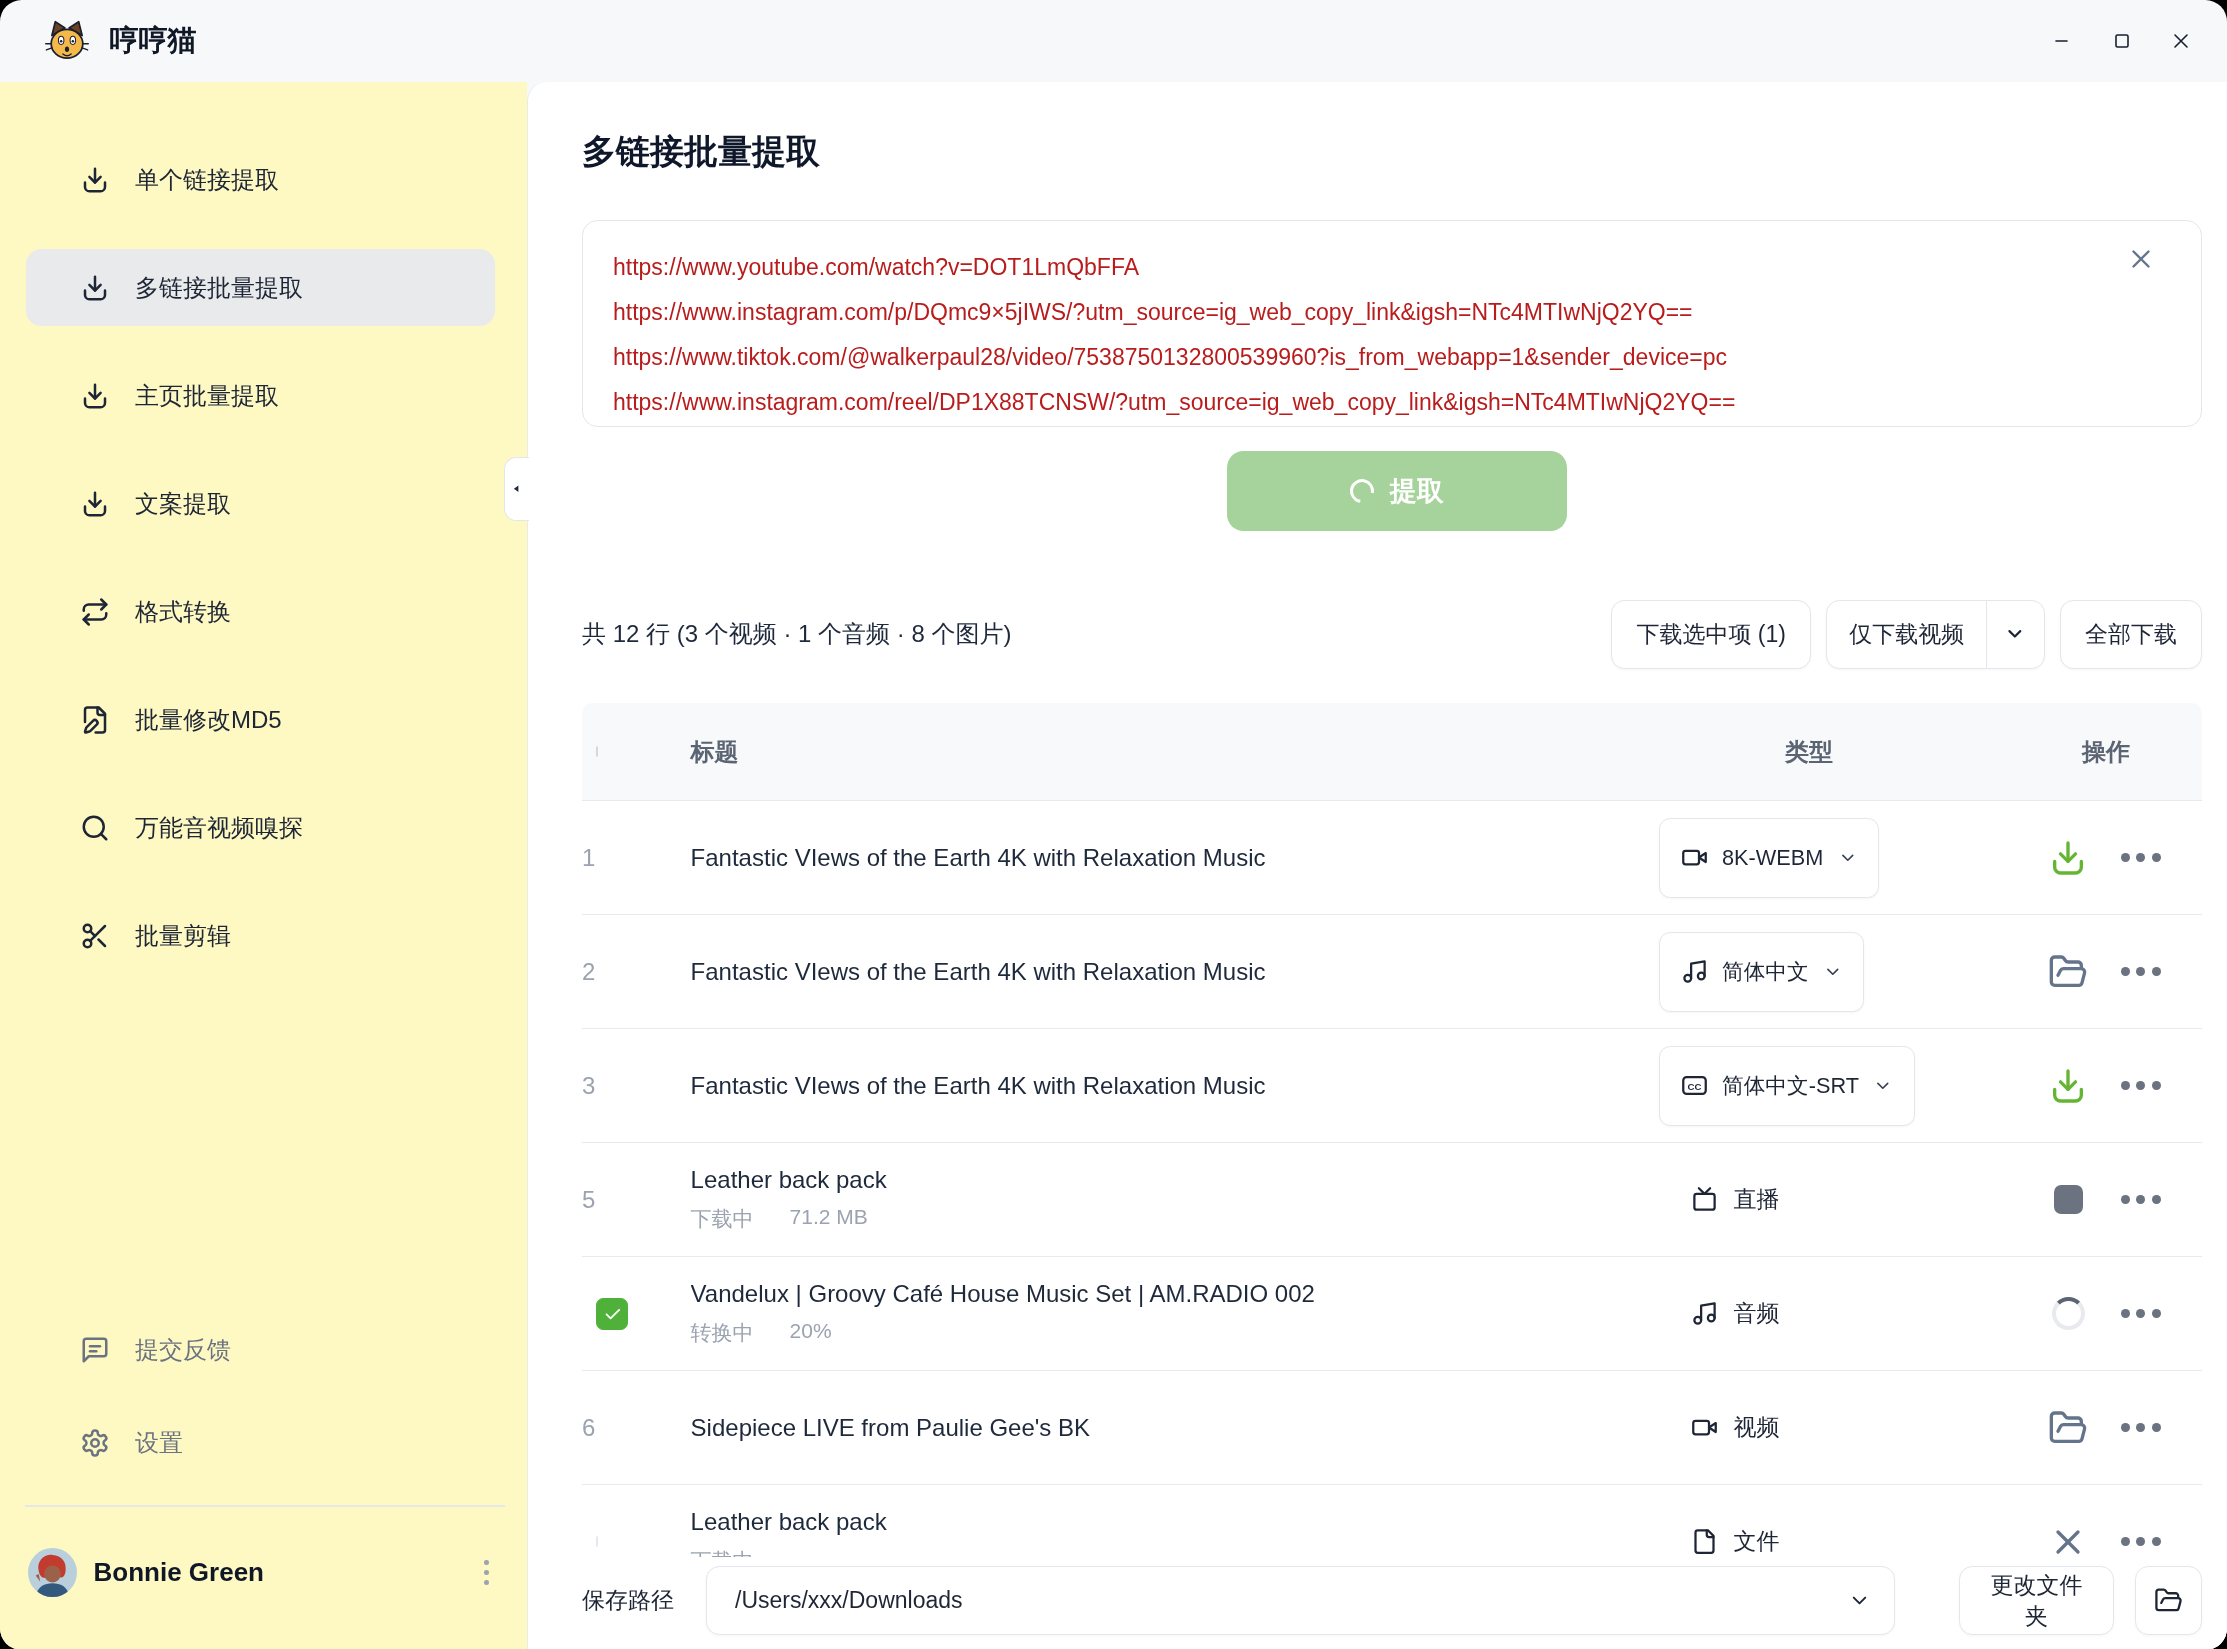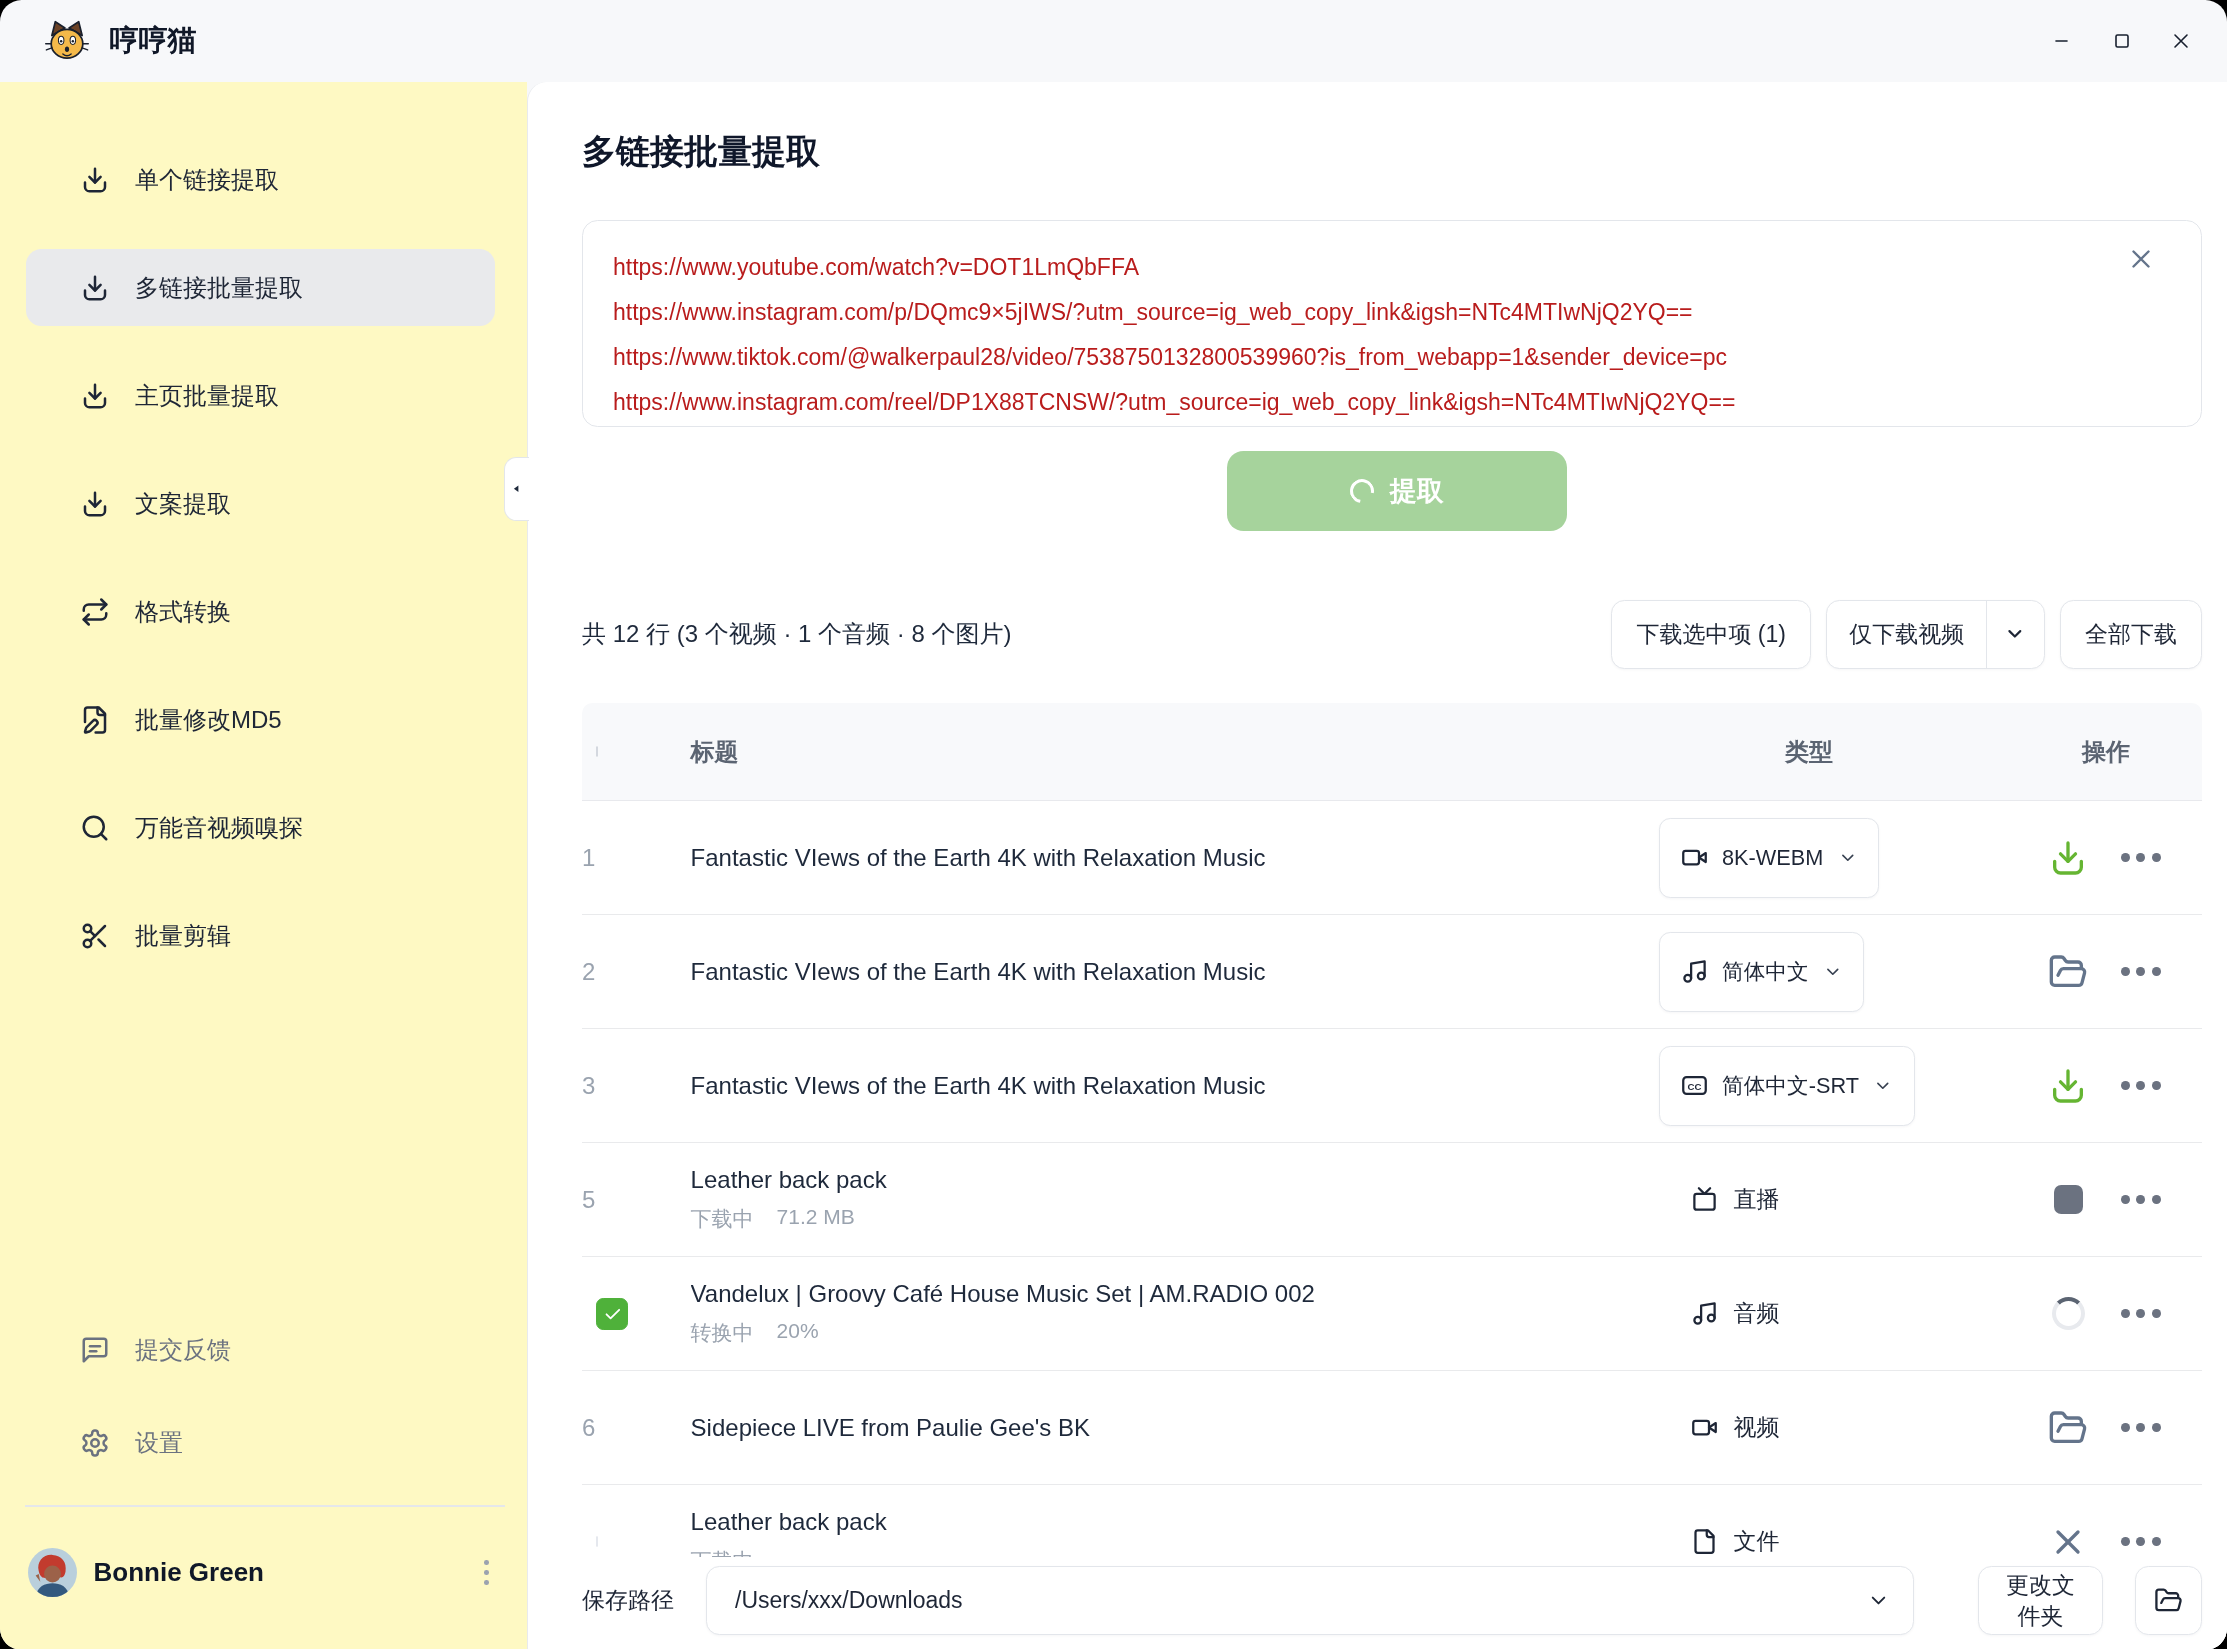--- a/index.html
+++ b/index.html
@@ -72,21 +72,21 @@
   .th.type-h{padding-left:131px;}
   .th.op-h{padding-left:46px;}
   .cbx{width:32px;height:32px;border:1.5px solid #d4d8df;border-radius:7.2px;background:#fff;margin-left:14.4px;cursor:pointer;}
   .cbx.dim{border-color:#e5e8ee;}
   .cbx.checked{background:#4fb13a;border-color:#4fb13a;display:flex;align-items:center;justify-content:center;}
   .cbx.checked svg{width:21.7px;height:21.7px;stroke:#fff;}
   .trow{height:114px;display:grid;grid-template-columns:88px 1fr 382px 166px;align-items:center;border-bottom:1.5px solid #e9eaec;background:#fff;}
   .rownum{font-size:24px;color:#9aa3af;text-align:center;}
   .tcell{padding-left:20.6px;display:flex;flex-direction:column;justify-content:center;}
   .tcell .t{font-size:24px;color:#1e293b;white-space:nowrap;overflow:hidden;}
-  .tcell .sub{margin-top:10.3px;font-size:21px;color:#9aa3af;display:flex;gap:23px;}
+  .tcell .sub{margin-top:10.3px;font-size:21px;color:#9aa3af;display:flex;gap:36px;}
   .type-pill{margin-left:5px;height:80px;border:1.5px solid #e3e6eb;border-radius:11.3px;background:#fff;display:inline-flex;align-items:center;padding:0 20.6px;gap:14.4px;cursor:pointer;width:max-content;box-shadow:0 1px 2.6px rgba(15,23,42,.04);}
   .type-pill .ic{width:27px;height:27px;color:#1e2636;}
   .type-pill .lb{font-size:21.7px;color:#1e2636;font-weight:500;white-space:nowrap;}
   .type-pill .ch{width:19.6px;height:19.6px;color:#374151;}
   .type-plain{margin-left:37px;display:inline-flex;align-items:center;gap:15.5px;}
   .type-plain .ic{width:27px;height:27px;color:#1e2636;}
   .type-plain .lb{font-size:23px;color:#1e2636;white-space:nowrap;}
   .opcell{display:flex;align-items:center;margin-left:6.2px;gap:20.6px;}
   .slot{width:52px;height:52px;display:flex;align-items:center;justify-content:center;background:none;border:none;padding:0;cursor:pointer;}
   .slot svg{width:40px;height:40px;}
@@ -96,21 +96,21 @@
   .row-spin{width:33px;height:33px;border-radius:50%;border:4.6px solid #e8eaee;border-top-color:#5b6472;}
   .dots{display:flex;gap:6.7px;background:none;border:none;padding:0;cursor:pointer;align-items:center;justify-content:center;width:52px;height:52px;}
   .dots i{width:8.8px;height:8.8px;border-radius:50%;background:#6b7280;display:block;}
 
   
   .footer-bar{position:absolute;left:0;right:0;top:1475px;bottom:0;background:#fff;display:flex;align-items:center;padding:0 25px 5.2px 54px;z-index:5;}
   .fp-label{font-size:23px;color:#1e2636;width:124px;flex:0 0 auto;}
   .path-select{flex:1;height:69px;border:1.5px solid #e3e6eb;border-radius:13.4px;background:#fff;display:flex;align-items:center;padding:0 23px 0 28px;margin-right:64px;cursor:pointer;box-shadow:0 1px 2.6px rgba(15,23,42,.04);}
   .path-select .val{font-size:23px;color:#1e2636;}
   .path-select .ch{margin-left:auto;width:23px;height:23px;color:#1e2636;}
-  .change-btn{width:125px;justify-content:center;margin-right:32px;flex:0 0 auto;}
+  .change-btn{width:155px;justify-content:center;margin-right:21px;flex:0 0 auto;}
   .folder-btn{width:67px;flex:0 0 auto;height:69px;border:1.5px solid #e3e6eb;border-radius:13.4px;background:#fff;display:flex;align-items:center;justify-content:center;color:#1e2636;cursor:pointer;box-shadow:0 1px 2.6px rgba(15,23,42,.04);}
   .folder-btn svg{width:29px;height:29px;}
 </style>
 </head>
 <body>
 
 <div class="window">
 
   <div class="titlebar">
     <span class="app-ico">

